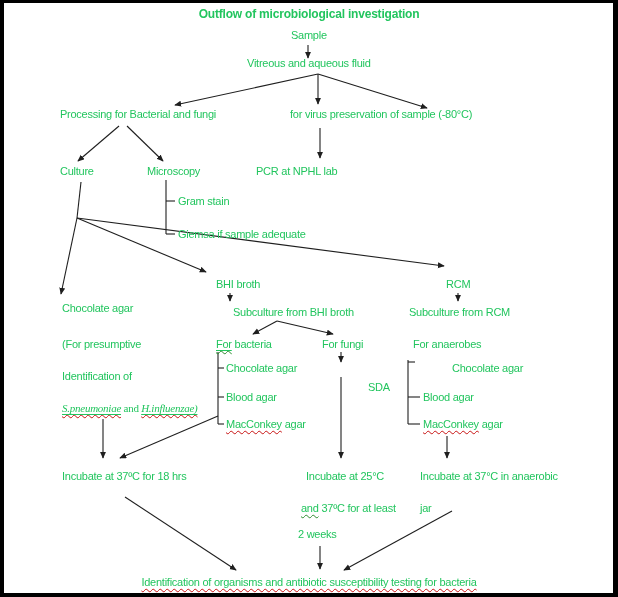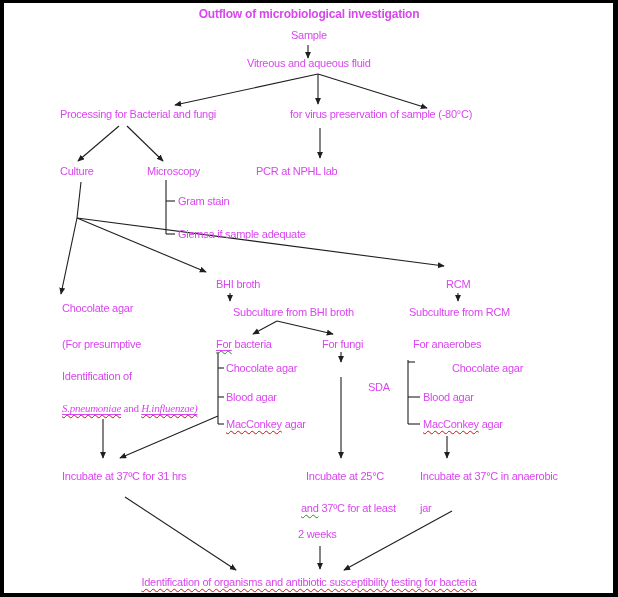--- a/index.html
+++ b/index.html
@@ -13,21 +13,21 @@
   .page{
     position:absolute;left:4px;top:3px;
     width:609px;height:590px;
     background:#ffffff;
   }
   svg.connectors{position:absolute;left:0;top:0;pointer-events:none;}
   .t{
     position:absolute;
     white-space:nowrap;
     font-size:11px;line-height:13px;
-    color:#d946ef;
+    color:#22c55e;
     letter-spacing:-0.25px;
   }
   .title{
     left:0;right:0;top:8px;
     text-align:center;
     font-weight:bold;
     font-size:12px;
     letter-spacing:-0.2px;
   }
   .center{left:0;right:0;text-align:center;}
@@ -131,21 +131,21 @@
   <div class="t" style="left:226px;top:362px;">Chocolate agar</div>
   <div class="t" style="left:226px;top:391px;">Blood agar</div>
   <div class="t" style="left:226px;top:418px;"><span class="wavy-red">MacConkey</span> <span>agar</span></div>
 
   <div class="t" style="left:368px;top:362px;margin-top:19px;">SDA</div>
 
   <div class="t" style="left:452px;top:362px;">Chocolate agar</div>
   <div class="t" style="left:423px;top:391px;">Blood agar</div>
   <div class="t" style="left:423px;top:418px;"><span class="wavy-red">MacConkey</span> <span>agar</span></div>
 
-  <div class="t" style="left:62px;top:470px;">Incubate at 37ºC for 31 hrs</div>
+  <div class="t" style="left:62px;top:470px;">Incubate at 37ºC for 18 hrs</div>
   <div class="t" style="left:306px;top:470px;">Incubate at 25°C</div>
   <div class="t" style="left:420px;top:470px;">Incubate at 37°C in anaerobic</div>
 
   <div class="t" style="left:301px;top:502px;"><span class="wavy-green">and</span> <span>37ºC for at least</span></div>
   <div class="t" style="left:420px;top:502px;">jar</div>
   <div class="t" style="left:298px;top:528px;">2 weeks</div>
 
   <div class="t center" style="top:576px;"><span class="wavy-red">Identification of organisms and antibiotic susceptibility testing for bacteria</span></div>
 </div>
 

